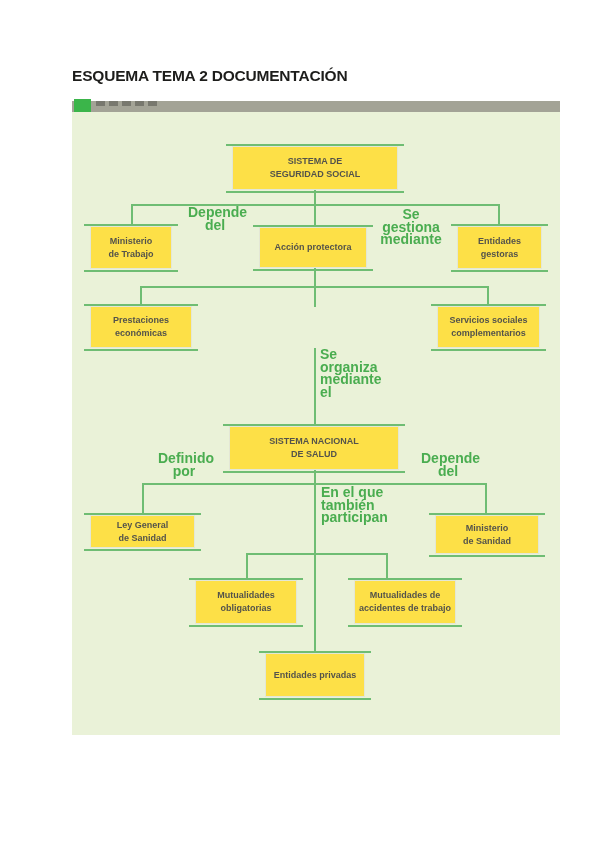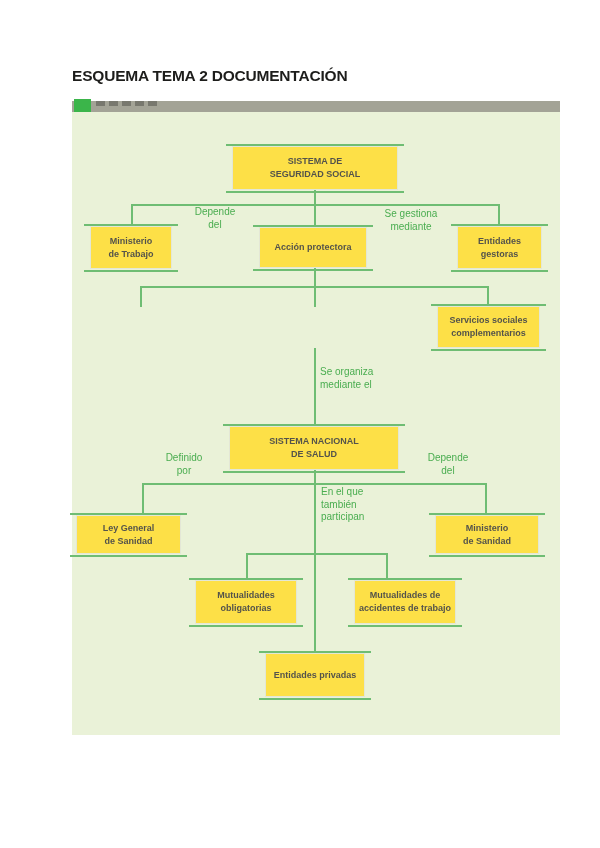--- a/index.html
+++ b/index.html
@@ -35,21 +35,21 @@
     text-align:center; font-size:9px; font-weight:700; color:#54534b;
     line-height:13px; white-space:pre-line; box-sizing:border-box;
   }
   .node::before, .node::after {
     content:""; position:absolute; left:-7px; right:-7px; height:2px;
     background:#6fbd73;
   }
   .node::before { top:-3px; }
   .node::after  { bottom:-4px; }
   .elabel {
-    position:absolute; font-size:10px; font-weight:400; color:#4aad50;
+    position:absolute; font-size:14px; font-weight:700; color:#4aad50;
     line-height:12.5px; white-space:pre-line; text-align:center;
   }
   .elabel.al { text-align:left; }
   .h, .v { position:absolute; background:#6fbd73; }
   .h { height:2px; }
   .v { width:2px; }
 </style>
 </head>
 <body>
 
@@ -79,42 +79,44 @@
   <div class="v" style="left:142px;top:483px;height:32px"></div>
   <div class="v" style="left:485px;top:483px;height:32px"></div>
   <div class="h" style="left:246px;top:553px;width:142px"></div>
   <div class="v" style="left:246px;top:553px;height:27px"></div>
   <div class="v" style="left:386px;top:553px;height:27px"></div>
 
   <div class="elabel" style="left:188px;top:206px;width:54px">Depende
 del</div>
   <div class="elabel" style="left:379px;top:208px;width:64px">Se gestiona
 mediante</div>
-  <div class="elabel al" style="left:320px;top:366px;width:74px">Se organiza
+  <div class="elabel al" style="left:320px;top:348px;width:74px">Se organiza
 mediante el</div>
   <div class="elabel" style="left:158px;top:452px;width:52px">Definido
 por</div>
   <div class="elabel" style="left:421px;top:452px;width:54px">Depende
 del</div>
   <div class="elabel al" style="left:321px;top:486px;width:72px">En el que
 también
 participan</div>
 
   <div class="node" style="left:232px;top:146px;width:166px;height:44px">SISTEMA DE
 SEGURIDAD SOCIAL</div>
   <div class="node" style="left:90px;top:226px;width:82px;height:43px">Ministerio
 de Trabajo</div>
   <div class="node" style="left:457px;top:226px;width:85px;height:43px">Entidades
 gestoras</div>
   <div class="node" style="left:259px;top:227px;width:108px;height:41px">Acción protectora</div>
+  <div class="node" style="left:90px;top:306px;width:102px;height:42px">Prestaciones
+económicas</div>
   <div class="node" style="left:229px;top:426px;width:170px;height:44px">SISTEMA NACIONAL
 DE SALUD</div>
   <div class="node" style="left:437px;top:306px;width:103px;height:42px">Servicios sociales
 complementarios</div>
-  <div class="node" style="left:76px;top:515px;width:105px;height:39px">Ley General
+  <div class="node" style="left:90px;top:515px;width:105px;height:33px">Ley General
 de Sanidad</div>
   <div class="node" style="left:435px;top:515px;width:104px;height:39px">Ministerio
 de Sanidad</div>
   <div class="node" style="left:195px;top:580px;width:102px;height:44px">Mutualidades
 obligatorias</div>
   <div class="node" style="left:354px;top:580px;width:102px;height:44px">Mutualidades de
 accidentes de trabajo</div>
   <div class="node" style="left:265px;top:653px;width:100px;height:44px">Entidades privadas</div>
 
 </div>

